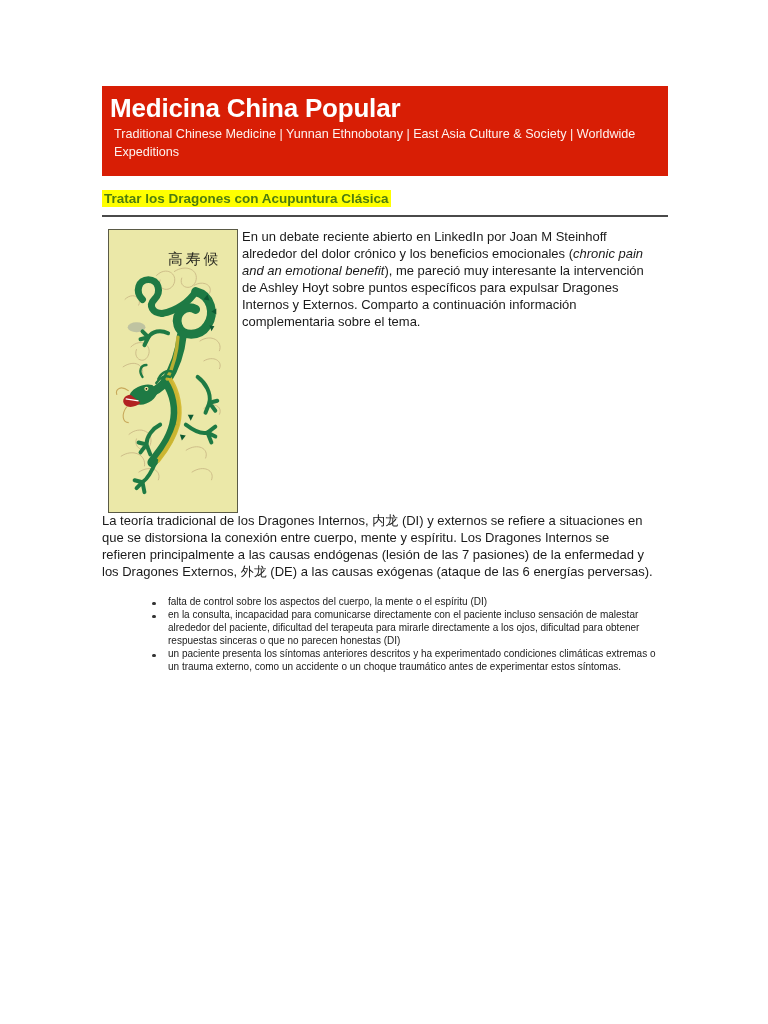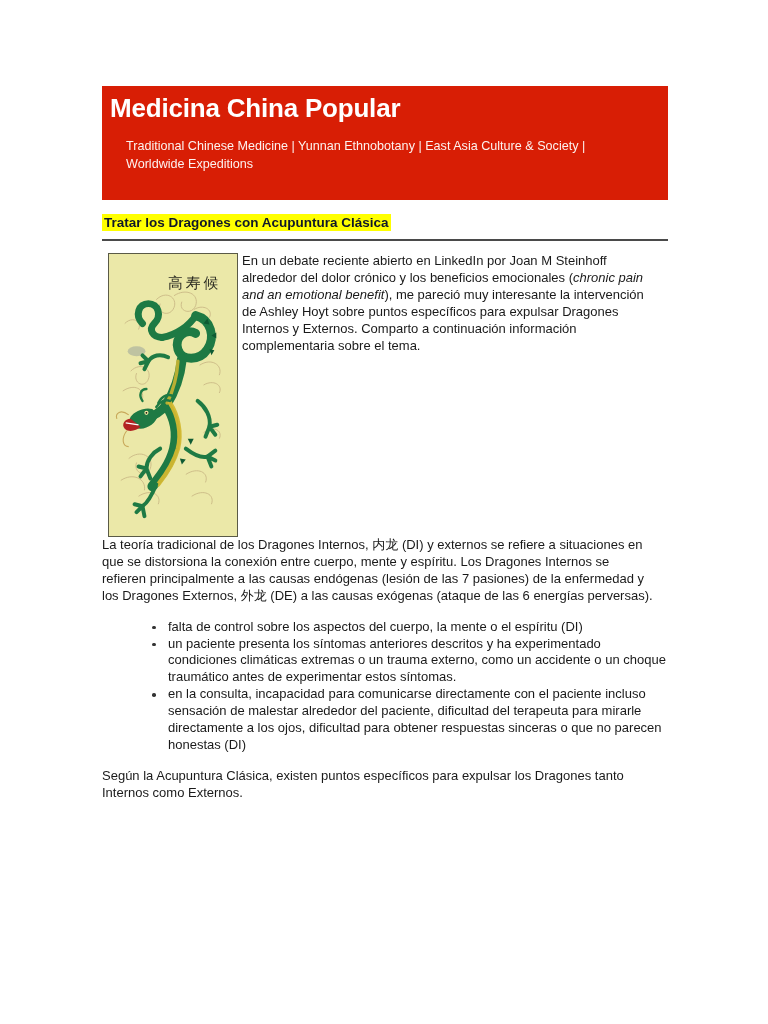--- a/index.html
+++ b/index.html
@@ -40,31 +40,31 @@
     font-weight: bold;
     line-height: 1.08;
     letter-spacing: -0.2px;
     margin: 0 0 2px 0;
     white-space: nowrap;
   }
   .site-tagline {
     color: #fdf2ef;
     font-size: 12.6px;
     line-height: 1.42;
-    margin: 16px;
+    margin: 4px;
   }
 
   
   .article-heading-wrap {
     margin-top: 13px;
   }
   .article-heading {
     display: inline;
     background: #ffff00;
-    color: #0f172a;
+    color: #4d7c0f;
     font-size: 13.5px;
     font-weight: bold;
     line-height: 1.5;
     padding: 1px 2px 1px 2px;
   }
   .rule {
     border: 0;
     border-top: 2px solid #4a4a4a;
     margin: 6px 0 0 0;
     width: 566px;
@@ -98,21 +98,21 @@
     overflow: hidden;
     box-sizing: border-box;
   }
   .dragon-svg { display: block; width: 100%; height: 100%; }
 
   
   .symptom-list {
     margin: 0 0 14px 0;
     padding: 0 0 0 50px;
     list-style: none;
-    font-size: 13px;
+    font-size: 10px;
     line-height: 1.30;
   }
   .symptom-list li {
     position: relative;
     margin: 0 0 0 0;
     padding-left: 16px;
   }
   .symptom-list li::before {
     content: "";
     position: absolute;
@@ -232,20 +232,19 @@
 
       <p class="first-para"><span>En un debate reciente abierto en LinkedIn por Joan M Steinhoff alrededor del dolor crónico y los beneficios emocionales (</span><em>chronic pain and an emotional benefit</em><span>), me pareció muy interesante la intervención de Ashley Hoyt sobre puntos específicos para expulsar Dragones Internos y Externos. Comparto a continuación información complementaria sobre el tema.</span></p>
 
       <div class="clear"></div>
 
       <p>La teoría tradicional de los Dragones Internos, 内龙 (DI) y externos se refiere a situaciones en que se distorsiona la conexión entre cuerpo, mente y espíritu. Los Dragones Internos se refieren principalmente a las causas endógenas (lesión de las 7 pasiones) de la enfermedad y los Dragones Externos, 外龙 (DE) a las causas exógenas (ataque de las 6 energías perversas).</p>
 
 
       <ul class="symptom-list">
         <li>falta de control sobre los aspectos del cuerpo, la mente o el espíritu (DI)</li>
+        <li>en la consulta, incapacidad para comunicarse directamente con el paciente incluso sensación de malestar alrededor del paciente, dificultad del terapeuta para mirarle directamente a los ojos, dificultad para obtener respuestas sinceras o que no parecen honestas (DI)</li>
         <li>un paciente presenta los síntomas anteriores descritos y ha experimentado condiciones climáticas extremas o un trauma externo, como un accidente o un choque traumático antes de experimentar estos síntomas.</li>
-        <li>en la consulta, incapacidad para comunicarse directamente con el paciente incluso sensación de malestar alrededor del paciente, dificultad del terapeuta para mirarle directamente a los ojos, dificultad para obtener respuestas sinceras o que no parecen honestas (DI)</li>
       </ul>
 
-      <p>Según la Acupuntura Clásica, existen puntos específicos para expulsar los Dragones tanto Internos como Externos.</p>
     </div>
   </div>
 </div>
 
 </body></html>

